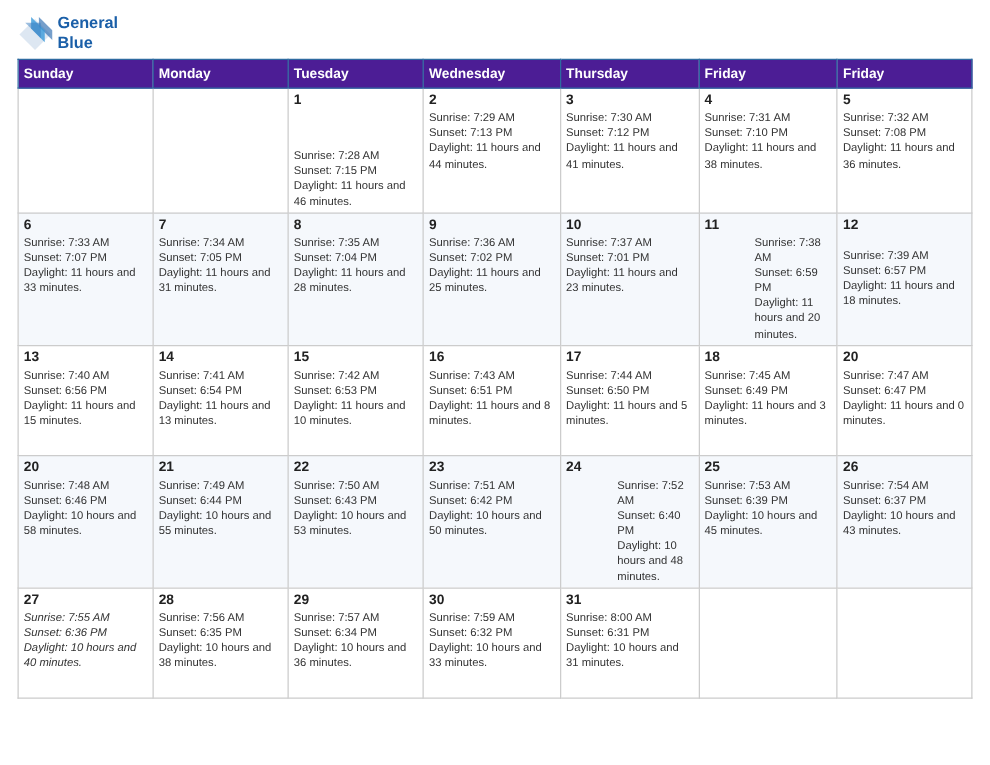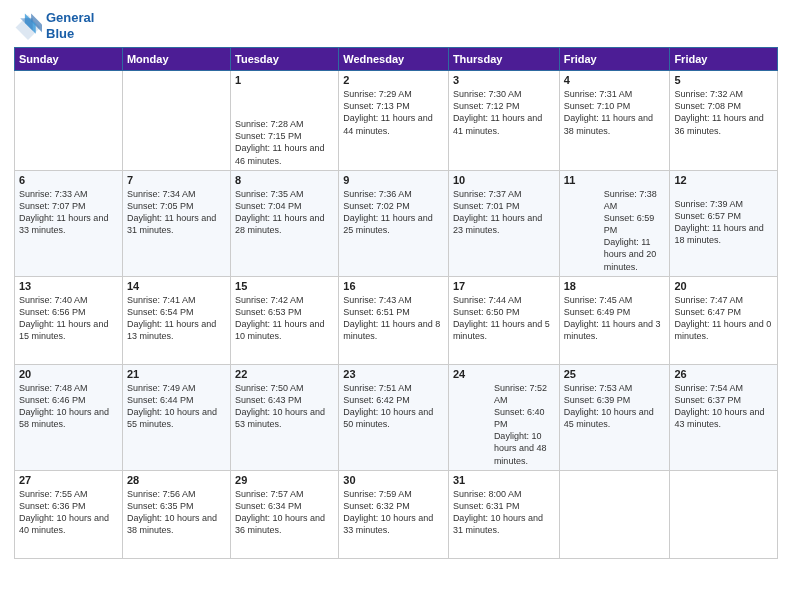--- a/index.html
+++ b/index.html
@@ -290,21 +290,21 @@
           <td>
             <div class="day-num">26</div>
             <div class="day-info" style="white-space: pre-line;">Sunrise: 7:54 AM
 Sunset: 6:37 PM
 Daylight: 10 hours and 43 minutes.</div>
           </td>
         </tr>
         <tr>
           <td>
             <div class="day-num">27</div>
-            <div class="day-info" style="white-space: pre-line;">Sunrise: 7:55 AM
+            <div class="day-info" style="white-space: pre-line; font-style: italic;">Sunrise: 7:55 AM
 Sunset: 6:36 PM
 Daylight: 10 hours and 40 minutes.</div>
           </td>
           <td>
             <div class="day-num">28</div>
             <div class="day-info" style="white-space: pre-line;">Sunrise: 7:56 AM
 Sunset: 6:35 PM
 Daylight: 10 hours and 38 minutes.</div>
           </td>
           <td>

